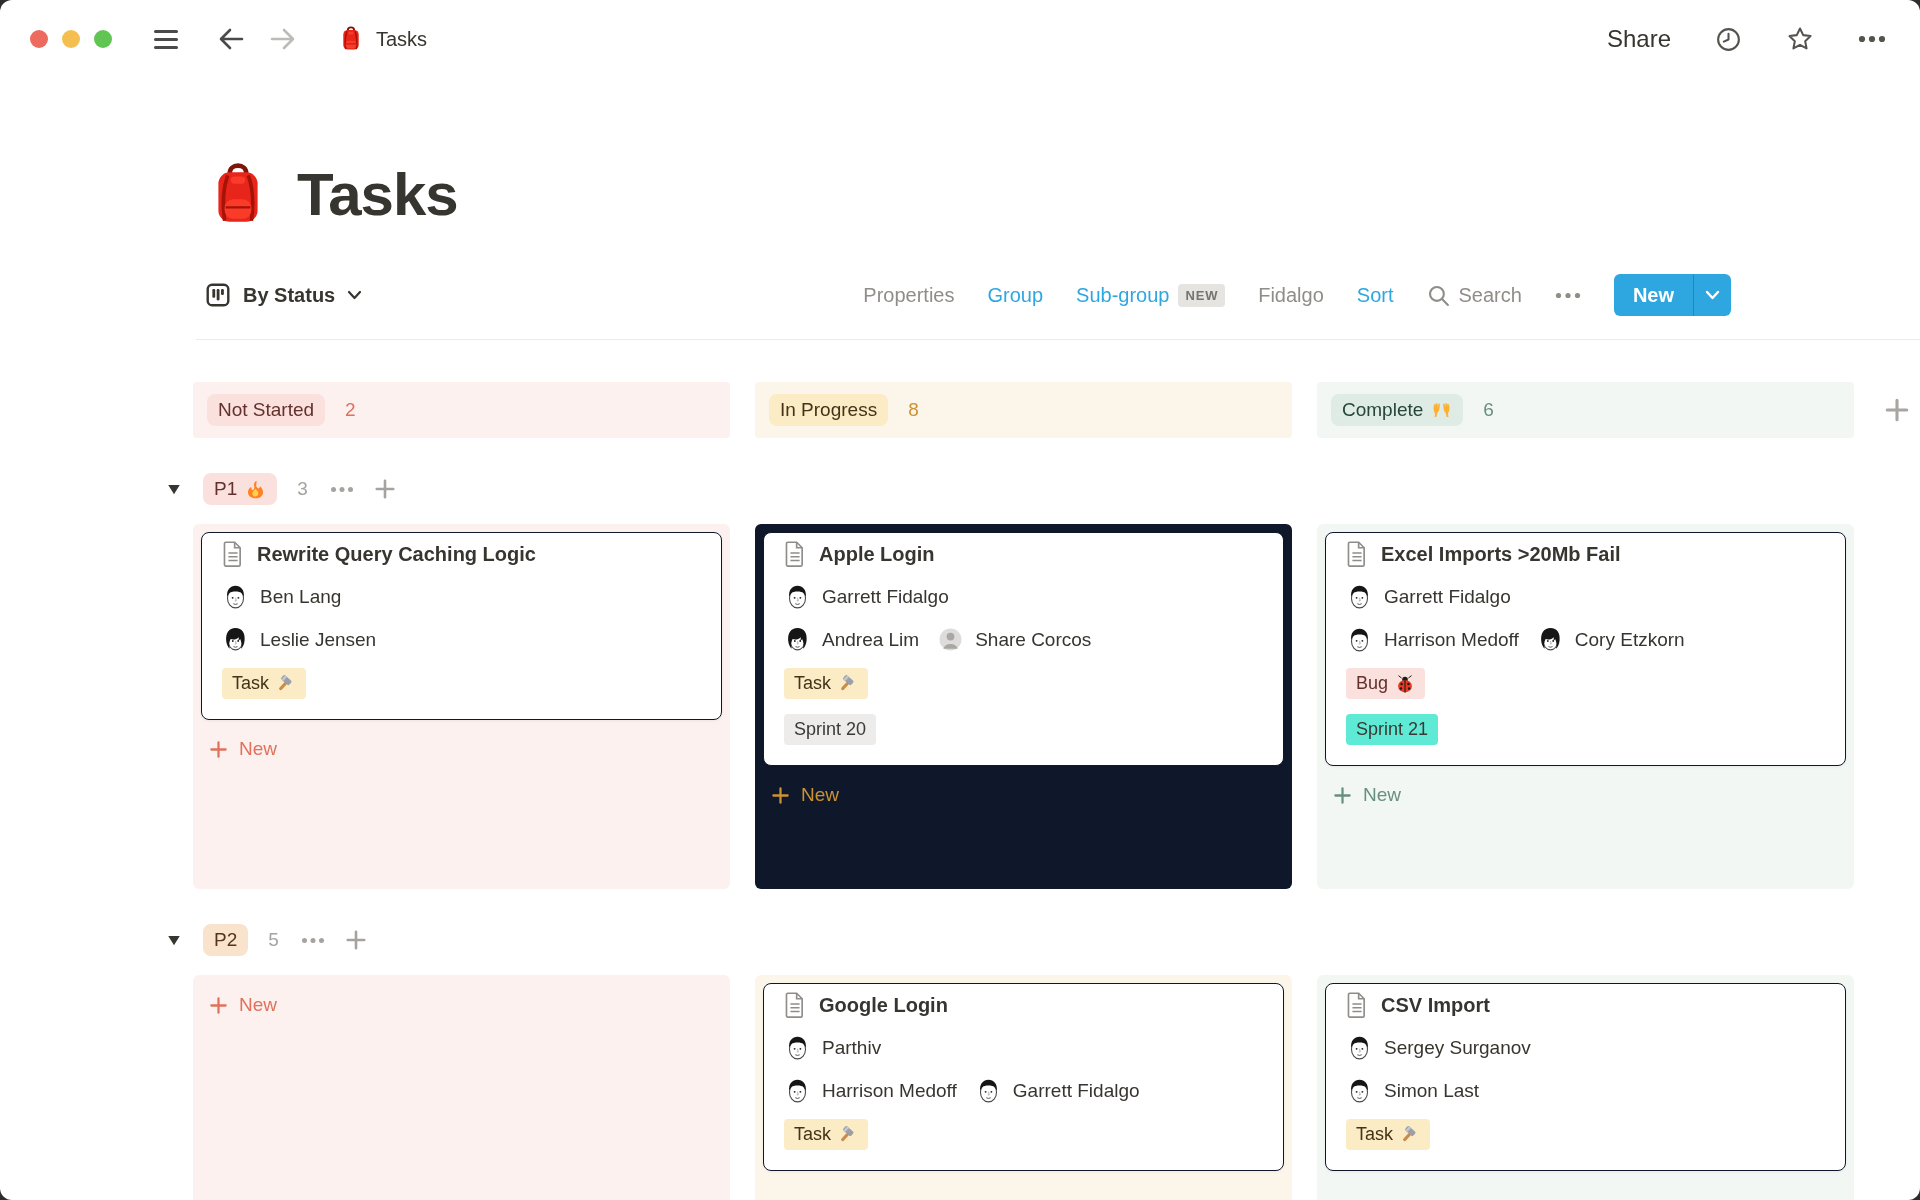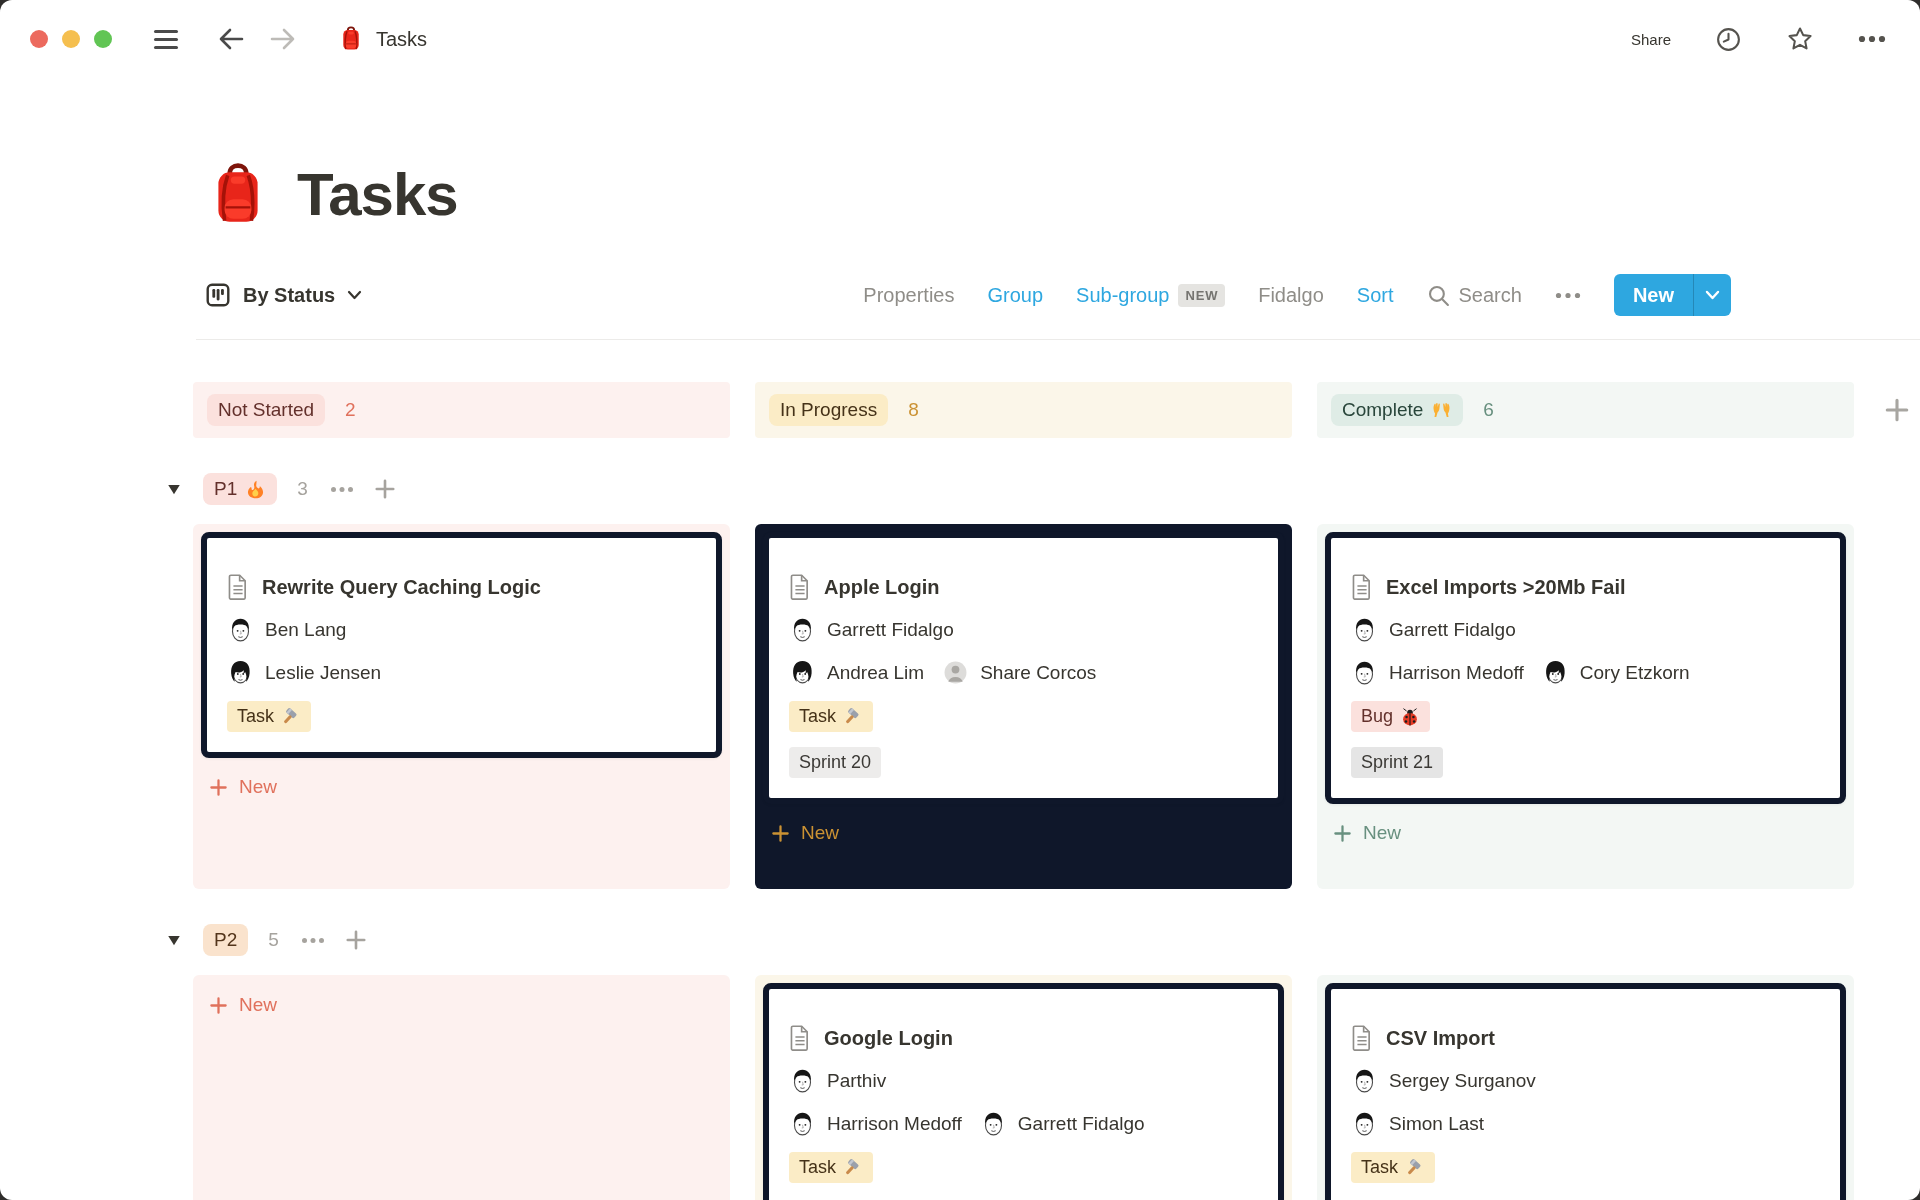--- a/index.html
+++ b/index.html
@@ -10,21 +10,21 @@
   .traffic{display:flex;gap:14px;align-items:center;}
   .light{width:18px;height:18px;border-radius:50%;}
   .light.red{background:#EC6A5E;} .light.yellow{background:#F5BF4F;} .light.green{background:#61C554;}
   .hamburger{margin-left:42px;display:flex;flex-direction:column;gap:5px;cursor:pointer;}
   .hamburger span{display:block;width:24px;height:3px;background:#4a4a4a;border-radius:2px;}
   .navarrow{margin-left:40px;display:flex;align-items:center;}
   .navarrow.fwd{margin-left:26px;}
   .tb-emoji{margin-left:42px;display:flex;align-items:center;}
   .tb-title{margin-left:12px;font-size:20px;font-weight:500;color:#37352F;}
   .tb-right{margin-left:auto;display:flex;align-items:center;gap:44px;}
-  .share{font-size:15px;color:#37352F;cursor:pointer;}
+  .share{font-size:24px;color:#37352F;cursor:pointer;}
   .tb-icon{display:flex;align-items:center;cursor:pointer;color:#55534E;}
 
   
   .page-header{margin:82px 0 0 205px;display:flex;align-items:center;gap:26px;}
   .page-emoji{width:66px;height:66px;display:flex;}
   .page-title{font-size:60px;font-weight:700;letter-spacing:-1px;color:#37352F;}
 
   
   .toolbar{display:flex;align-items:center;margin:44px 189px 0 205px;height:44px;}
   .view-switcher{display:flex;align-items:center;gap:12px;cursor:pointer;}
@@ -53,21 +53,21 @@
   .grp-triangle{display:flex;align-items:center;cursor:pointer;margin-right:22px;}
   .grp-count{margin-left:20px;font-size:19px;color:#A6A39E;}
   .grp-dots{margin-left:22px;color:#A6A39E;display:flex;align-items:center;cursor:pointer;}
   .grp-plus{margin-left:20px;color:#A6A39E;display:flex;align-items:center;cursor:pointer;}
 
   .panel-row{margin-top:16px;}
   .panel{border-radius:6px;padding:8px;box-sizing:border-box;display:flex;flex-direction:column;}
   .panel.p1{height:365px;}
   .panel.p2{height:430px;}
 
-  .card{background:#fff;border:6px solid #0f172a;border-radius:8px;box-shadow:0 1px 3px rgba(15,15,15,.06);padding:36px 20px 20px;cursor:pointer;}
+  .card{background:#fff;border:1px solid #0f172a;border-radius:8px;box-shadow:0 1px 3px rgba(15,15,15,.06);padding:8px 20px 20px;cursor:pointer;}
   .card-title-row{display:flex;align-items:center;gap:13px;}
   .card-title{font-size:20px;font-weight:700;color:#37352F;}
   .person-row{display:flex;align-items:center;gap:18px;margin-top:16px;}
   .person{display:flex;align-items:center;gap:11px;}
   .avatar{width:27px;height:27px;display:flex;flex:none;}
   .person-name{font-size:19px;color:#37352F;}
   .tag-row{display:flex;align-items:center;gap:13px;margin-top:15px;flex-wrap:nowrap;}
   .tag{display:inline-flex;align-items:center;gap:7px;padding:4px 10px;border-radius:4px;font-size:18px;line-height:23px;white-space:nowrap;}
   .new-row{display:flex;align-items:center;gap:11px;font-size:19px;padding:7px 8px;margin-top:11px;border-radius:4px;cursor:pointer;}
   .icn{display:flex;align-items:center;}
@@ -486,21 +486,21 @@
                     <path d="M16 9.5v20" stroke="#1c1c1c" stroke-width="1.8"></path>
                     <circle cx="10.5" cy="16" r="2" fill="#1c1c1c"></circle>
                     <circle cx="21.5" cy="16" r="2" fill="#1c1c1c"></circle>
                     <circle cx="9.5" cy="23" r="2" fill="#1c1c1c"></circle>
                     <circle cx="22.5" cy="23" r="2" fill="#1c1c1c"></circle>
                   </svg>
                 </span>
               </span>
             </div>
             <div class="tag-row">
-              <span class="tag" style="background: #e5e5e5; color: rgb(59, 57, 53); justify-content: flex-end;">
+              <span class="tag" style="background: #5eead4; color: rgb(59, 57, 53); justify-content: flex-end;">
                 <span>Sprint 21</span>
               </span>
             </div>
           </article>
           <div class="new-row" style="color: rgb(104, 144, 127);">
             <span class="icn">
               <svg width="19" height="19" viewBox="0 0 16 16">
                 <path d="M8 2v12M2 8h12" stroke="currentColor" stroke-width="1.9" stroke-linecap="round"></path>
               </svg>
             </span>

